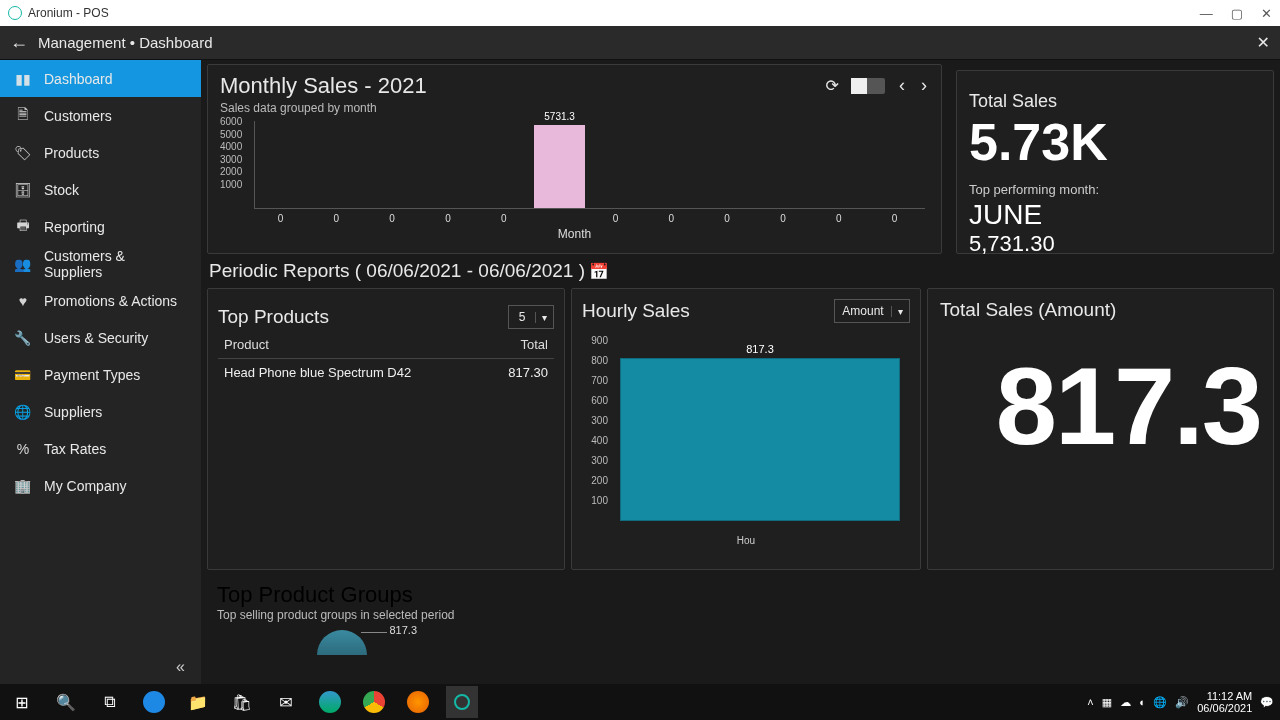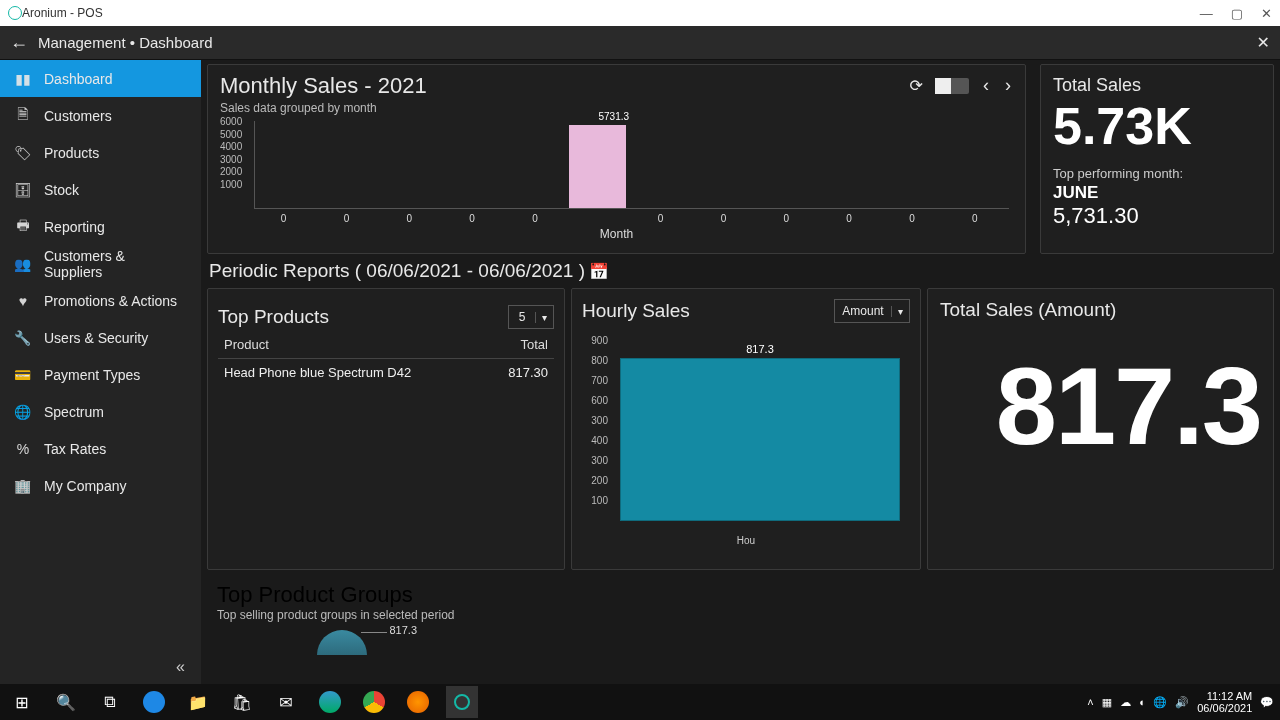--- a/index.html
+++ b/index.html
@@ -1,20 +1,20 @@
 <!DOCTYPE html>
 <html><head>
 <meta charset="utf-8">
 <style>
 * { margin: 0; padding: 0; box-sizing: border-box; font-family: "Segoe UI", Arial, sans-serif; }
 body { width: 1280px; height: 720px; background: #1a1a1a; overflow: hidden; position: relative; }
 
 
 .titlebar { height: 26px; background: #fff; display: flex; align-items: center; padding: 0 8px; justify-content: space-between; }
-.titlebar-left { display: flex; align-items: center; font-size: 12px; color: #333; }
+.titlebar-left { display: flex; align-items: center; gap: 6px; font-size: 12px; color: #333; }
 .titlebar-icon { width: 14px; height: 14px; border: 1.5px solid #14b8a6; border-radius: 50%; display:inline-block; }
 .titlebar-controls { display: flex; gap: 18px; font-size: 13px; color: #555; }
 .titlebar-controls span { cursor: pointer; }
 
 
 .headerbar { height: 34px; background: #2a2a2a; display: flex; align-items: center; padding: 0 10px; color: #e8e8e8; justify-content: space-between; border-bottom: 1px solid #111;}
 .headerbar-left { display:flex; align-items:center; gap:10px; font-size: 15px; font-weight: 300; }
 .headerbar .back { font-size: 18px; cursor:pointer; }
 .headerbar .close-x { font-size: 16px; cursor:pointer; }
 
@@ -39,29 +39,29 @@
 .refresh-icon { font-size:16px; cursor:pointer; }
 .toggle { width:34px; height:16px; background:#555; border-radius:2px; position:relative; cursor:pointer; }
 .toggle::before { content:""; position:absolute; left:0; top:0; width:16px; height:16px; background:#eee; }
 .nav-arrow { font-size:18px; cursor:pointer; padding:0 2px; }
 
 .chart-area { position:relative; height:110px; margin-top:6px; margin-left:24px; }
 .y-ticks { position:absolute; left:-24px; top:-4px; font-size:10px; color:#bbb; line-height:1; }
 .y-ticks div { height: 12.5px; text-align:left; width:24px; }
 .bars { position:absolute; left:10px; right:4px; top:0; bottom:22px; border-left:1px solid #555; border-bottom:1px solid #555; }
 .bars .slot { position:absolute; bottom:-16px; width:7.6%; text-align:center; font-size:10px; color:#ddd; }
-.bars .bar { position:absolute; bottom:0; width:7.6%; background:#e8b9db;padding-left:16px; }
+.bars .bar { position:absolute; bottom:0; width:7.6%; background:#e8b9db; }
 .bars .bar .valuelabel { position:absolute; top:-14px; width:100%; text-align:center; font-size:10px; color:#fff; }
 .xlabel { text-align:center; font-size:12px; color:#ddd; margin-top: -4px; }
 
-.totals-panel { width:234px; padding:10px 12px; }
+.totals-panel { width:318px; padding:20px 12px;margin-top:6px; }
 .totals-title { font-size:18px; font-weight:300; }
 .totals-value { font-size:52px; font-weight:700; color:#fff; line-height:1; margin-top:4px; }
 .totals-cap { font-size:13px; color:#ccc; margin-top:14px; }
-.totals-month { font-size:17px; font-weight:700; color:#fff; margin-top:2px; }
+.totals-month { font-size:28px; font-weight:400; color:#fff; margin-top:2px; }
 .totals-amt { font-size:22px; font-weight:400; color:#fff; }
 
 .periodic-row { display:flex; align-items:center; gap:4px; color:#e8e8e8; font-size:19px; font-weight:300; padding: 0 2px; }
 .cal-icon { font-size:16px; cursor:pointer; }
 
 .row2 { display:flex; gap:6px; height:282px; }
 .top-products { width:358px; padding:16px 10px; }
 .panel-head { display:flex; justify-content:space-between; align-items:center; }
 .panel-title { font-size:19px; font-weight:300; }
 .dropdown { display:flex; align-items:center; border:1px solid #555; height:24px; font-size:12px; cursor:pointer; }
@@ -158,21 +158,21 @@
         <div class="sidebar-item">
           <span class="sidebar-icon">🔧</span>
           <span>Users &amp; Security</span>
         </div>
         <div class="sidebar-item">
           <span class="sidebar-icon">💳</span>
           <span>Payment Types</span>
         </div>
         <div class="sidebar-item">
           <span class="sidebar-icon">🌐</span>
-          <span>Spectrum</span>
+          <span>Suppliers</span>
         </div>
         <div class="sidebar-item">
           <span class="sidebar-icon">%</span>
           <span>Tax Rates</span>
         </div>
         <div class="sidebar-item">
           <span class="sidebar-icon">🏢</span>
           <span>My Company</span>
         </div>
       </div>

